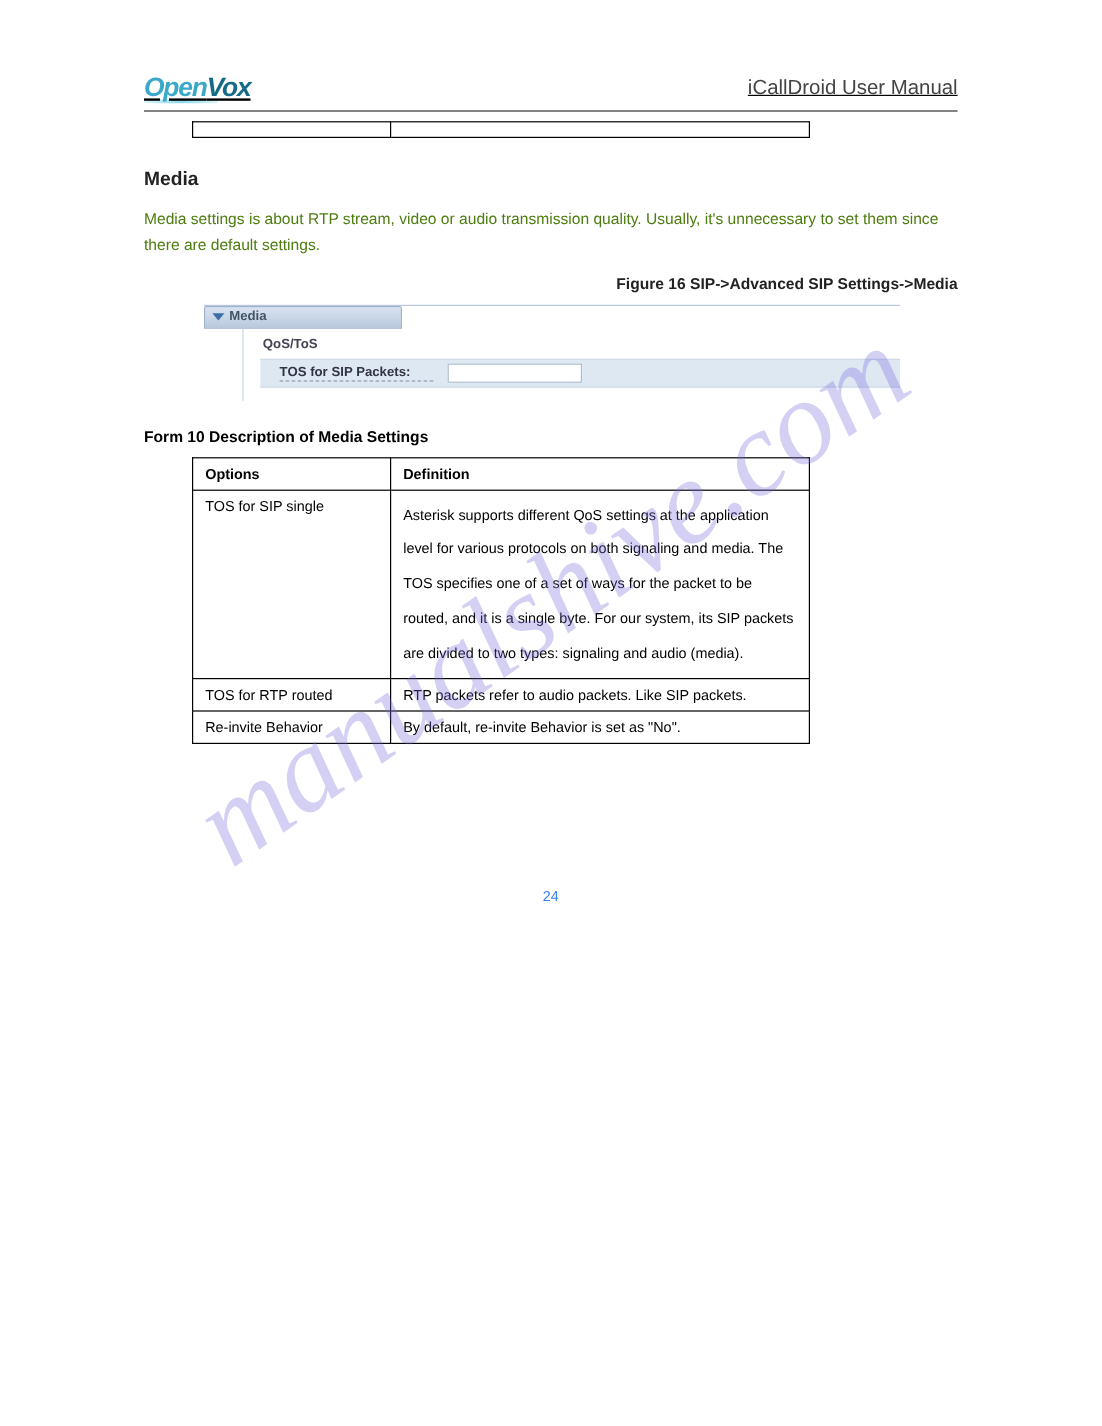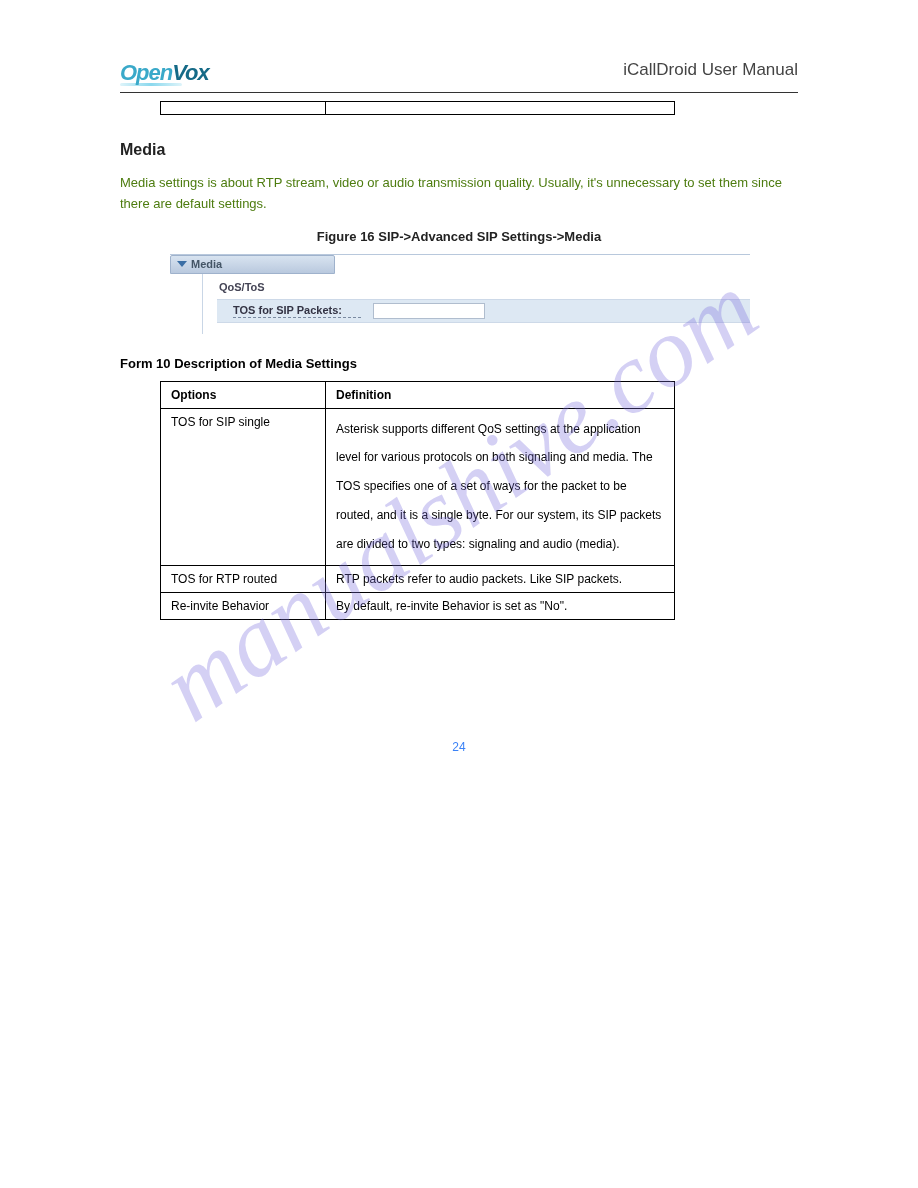--- a/index.html
+++ b/index.html
@@ -27,21 +27,22 @@
   .page {
     padding: 60px 120px 60px 120px;
     position: relative;
   }
   .header {
     border-bottom: 1.5px solid #333;
     padding-bottom: 6px;
     margin-bottom: 8px;
     display: flex;
     justify-content: space-between;
-    align-items: flex-start;
+    align-items: center;
+    text-decoration: underline;
   }
   .logo {
     font-size: 22px;
     font-weight: bold;
     font-style: italic;
     color: #1a8bb0;
     letter-spacing: -1px;
   }
   .logo .open { color: #3aa9c9; }
   .logo .vox { color: #156a87; }
@@ -76,21 +77,21 @@
     color: #222;
     margin: 26px 0 14px 0;
   }
   .body-text {
     font-size: 13px;
     line-height: 1.6;
     color: #4d7c0f;
     margin-bottom: 14px;
   }
   .fig-caption {
-    text-align: center;
+    text-align: right;
     font-size: 13px;
     font-weight: bold;
     color: #222;
     margin: 6px 0 10px 0;
   }
 
   
   .media-fig {
     margin-left: 50px;
     width: 580px;

